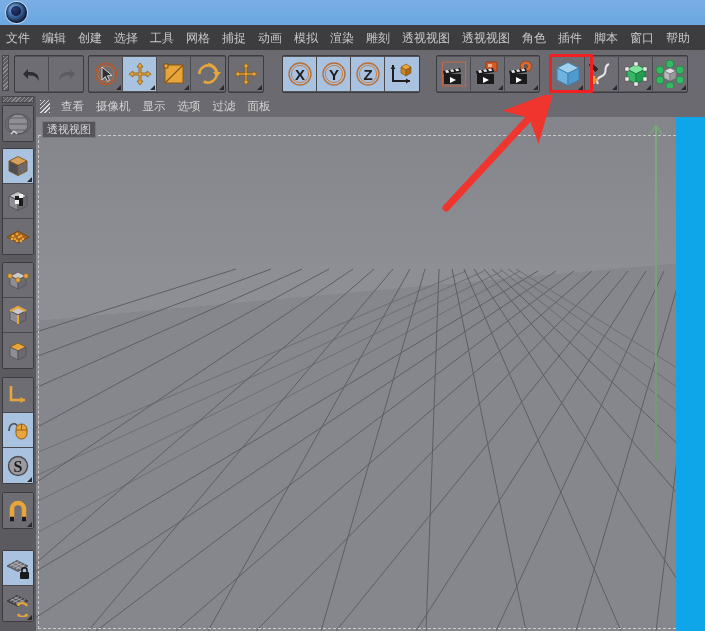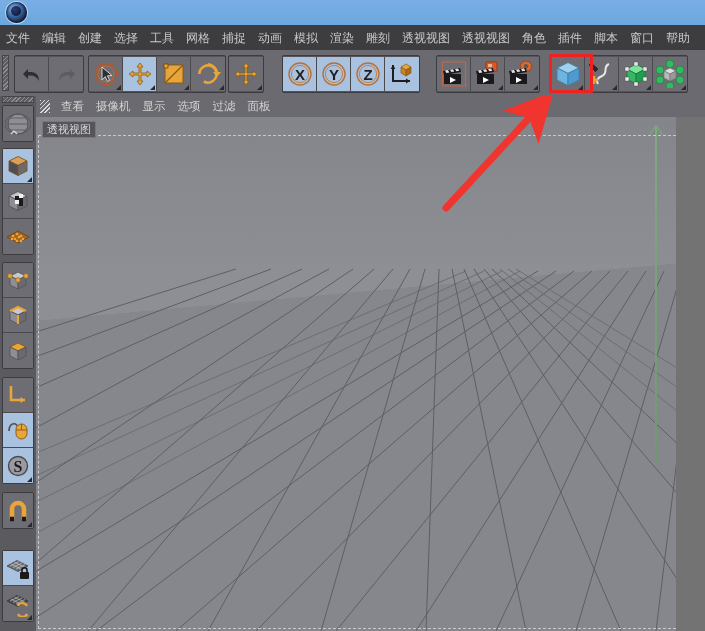--- a/index.html
+++ b/index.html
@@ -91,21 +91,21 @@
   }
   .lgrip{
     position:absolute;left:2px;width:32px;height:7px;
     background:repeating-linear-gradient(135deg,#8d8d93 0 1px,#5c5c61 1px 3px);
     border:1px solid #46464a;box-sizing:border-box;
   }
 
   
   .vp-wrap{
     position:absolute;left:36px;top:96px;width:669px;height:535px;
-    background:#737373;overflow:hidden;
+    background:#0ea5e9;overflow:hidden;
   }
   .vp-menubar{
     position:absolute;left:0;top:0;width:669px;height:21px;
     background:#6a6a70;display:flex;align-items:center;
   }
   .vp-grip{
     width:10px;height:13px;margin:0 5px 0 4px;
     background:repeating-linear-gradient(135deg,#d8d8dc 0 1px,#6a6a70 1px 3px);
   }
   .vp-menu-item{

